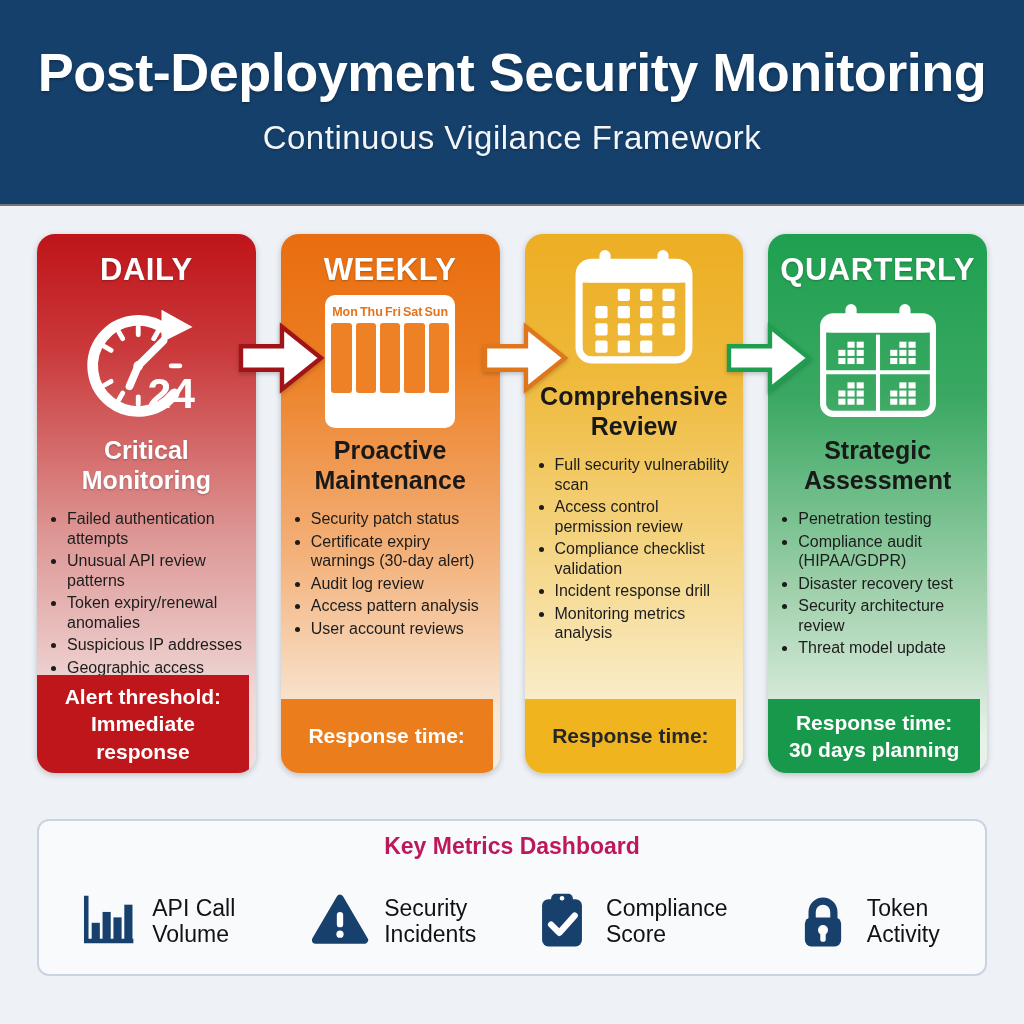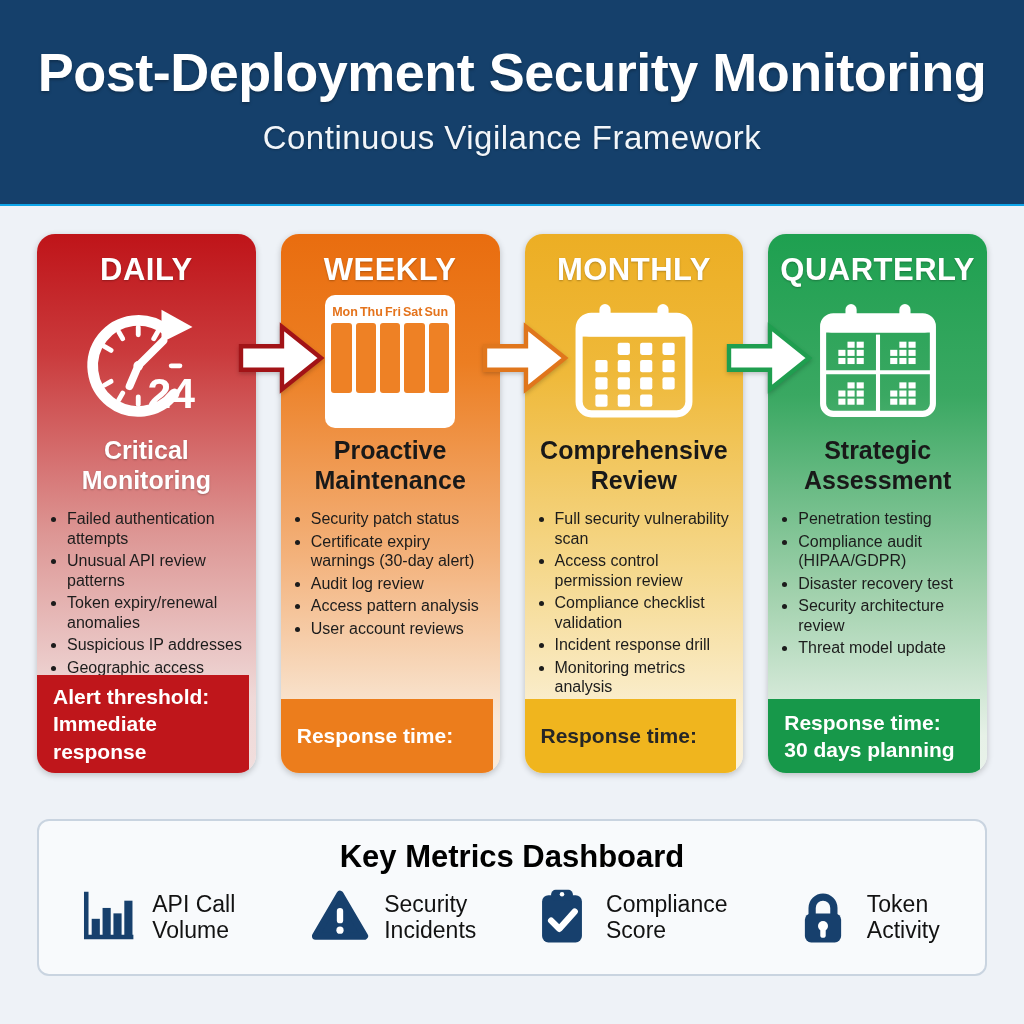--- a/index.html
+++ b/index.html
@@ -2,21 +2,21 @@
 <html><head>
 <meta charset="utf-8">
 <style>
   * { margin:0; padding:0; box-sizing:border-box; }
   html,body { width:1024px; height:1024px; }
   body { background:#eef2f7; font-family:"Liberation Sans", sans-serif; overflow:hidden; }
 
   
   .header { height:206px; background:#15406b; display:flex; flex-direction:column;
             align-items:center; justify-content:center; gap:16px; padding-bottom:6px;
-            border-bottom:2px solid #0ea5e9; }
+            border-bottom:2px solid #737373; }
   .header h1 { color:#ffffff; font-size:54px; font-weight:700; letter-spacing:-0.5px;
                text-shadow:0 2px 3px rgba(0,0,0,.25); }
   .header h2 { color:#f2f6fa; font-size:33px; font-weight:400; letter-spacing:0.5px;
                text-shadow:0 1px 2px rgba(0,0,0,.25); }
 
   
   .columns { position:relative; margin:28px 37px 8px; display:flex; gap:25px; height:539px; }
   .card { flex:1; border-radius:18px; position:relative; overflow:hidden;
           box-shadow:0 2px 6px rgba(0,0,0,.22); }
   .card.daily     { background:linear-gradient(180deg,#bf1419 0%,#ca3a3c 22%,#dd9795 56%,#efd9d8 86%,#f1dedd 100%); }
@@ -29,21 +29,21 @@
   .icon-box { height:130px; margin-top:8px; display:flex; align-items:center; justify-content:center; }
 
   .card-title { margin-top:10px; text-align:center; font-size:25px; font-weight:700;
                 line-height:1.18; color:#191919; }
   .card.daily .card-title { color:#ffffff; text-shadow:0 1px 2px rgba(0,0,0,.25); }
 
   .bullets { margin:14px 6px 0 10px; padding-left:20px; list-style:disc; }
   .bullets li { font-size:16px; line-height:1.22; color:#1c1c1c; margin-bottom:3px; }
 
   .footer { position:absolute; left:0; right:7px; bottom:0; min-height:74px; padding:8px 16px;
-            display:flex; flex-direction:column; justify-content:center; text-align:left;
+            display:flex; flex-direction:column; justify-content:center; text-align:center;
             font-size:21px; font-weight:700; line-height:1.3; color:#ffffff; }
   .card.daily    .footer { background:#bf161b; }
   .card.weekly   .footer { background:#ec7d1c; }
   .card.monthly  .footer { background:#f0b51e; color:#262626; }
   .card.quarterly .footer { background:#17984a; }
 
   
   .arrow { position:absolute; top:84px; width:88px; height:80px; z-index:5;
            filter:drop-shadow(0 2px 2px rgba(0,0,0,.2)); }
   .arrow.a1 { left:200px; }
@@ -54,22 +54,22 @@
   .week-cal { width:130px; height:133px; background:#ffffff; border-radius:10px;
               padding:8px 6px 6px; }
   .week-days { display:flex; justify-content:space-between; padding:2px 1px 4px;
                color:#e4731c; font-weight:700; font-size:12.5px; }
   .week-cols { display:flex; gap:4px; height:70px; }
   .week-cols div { flex:1; background:#ee8125; border-radius:3px; }
 
   
   .dashboard { margin:46px 37px 0; height:157px; background:#f8fafc;
                border:2px solid #c9d4e0; border-radius:12px; }
-  .dash-title { text-align:center; margin-top:18px; font-size:31px; font-weight:700; color:#000000; }
-  .metrics { display:flex; margin-top:13px;align-items:flex-end; }
+  .dash-title { text-align:center; margin-top:12px; font-size:23px; font-weight:700; color:#be185d; }
+  .metrics { display:flex; margin-top:32px;align-items:flex-end; }
   .metric { flex:1; display:flex; align-items:center; justify-content:center; gap:15px; }
   .metric svg { width:58px; height:58px; flex:none; }
   .metric-label { font-size:23px; line-height:1.14; color:#121212; }
 </style>
 </head>
 <body>
 
 <div>
 
   <div class="header">
@@ -144,21 +144,20 @@
           <li>Audit log review</li>
           <li>Access pattern analysis</li>
           <li>User account reviews</li>
         </ul>
       <div class="footer">
         <span>Response time:</span>
       </div>
     </div>
 
     <div class="card monthly">
-      <div class="period">MONTHLY</div>
       <div class="icon-box">
         <svg width="122" height="114" viewBox="0 0 120 112">
           <rect x="26" y="0" width="11" height="24" rx="5.5" fill="#ffffff"></rect>
           <rect x="83" y="0" width="11" height="24" rx="5.5" fill="#ffffff"></rect>
           <rect x="6" y="12" width="108" height="96" rx="12" fill="none" stroke="#ffffff" stroke-width="7"></rect>
           <rect x="6" y="12" width="108" height="20" rx="10" fill="#ffffff"></rect>
           <rect x="6" y="24" width="108" height="8" fill="#ffffff"></rect>
           <g fill="#ffffff">
             <rect x="44" y="38" width="12" height="12" rx="2"></rect>
               <rect x="66" y="38" width="12" height="12" rx="2"></rect>

